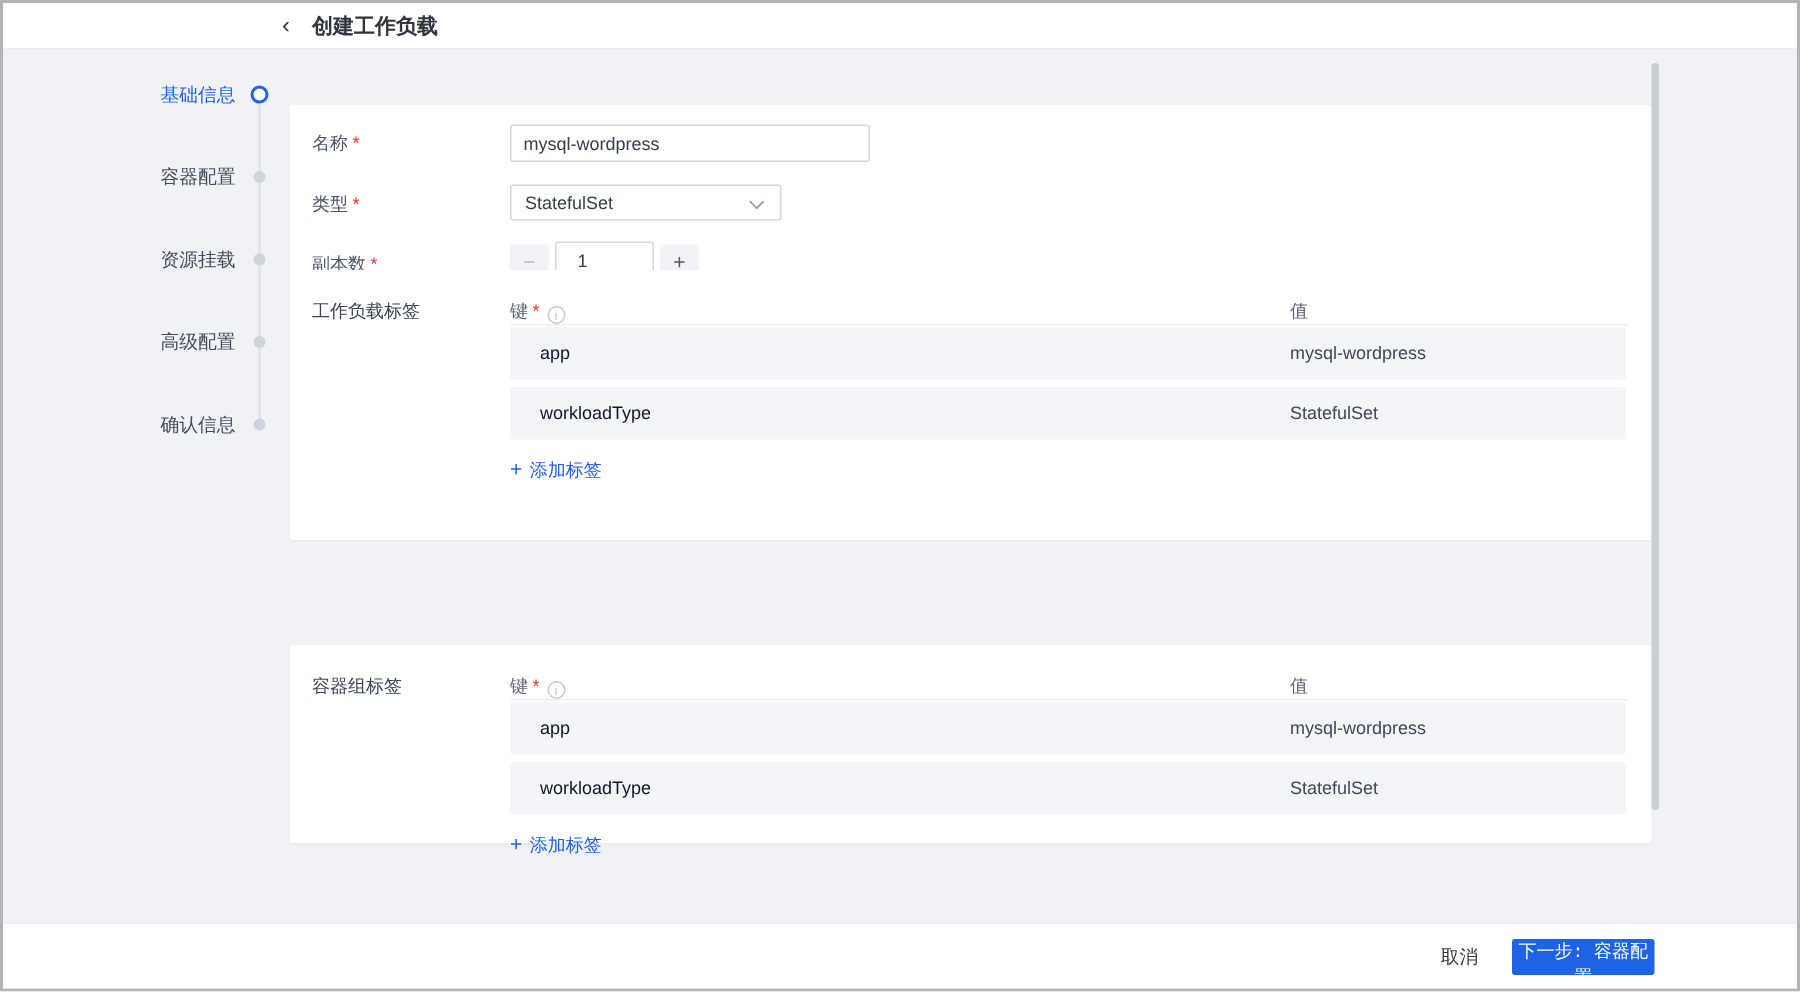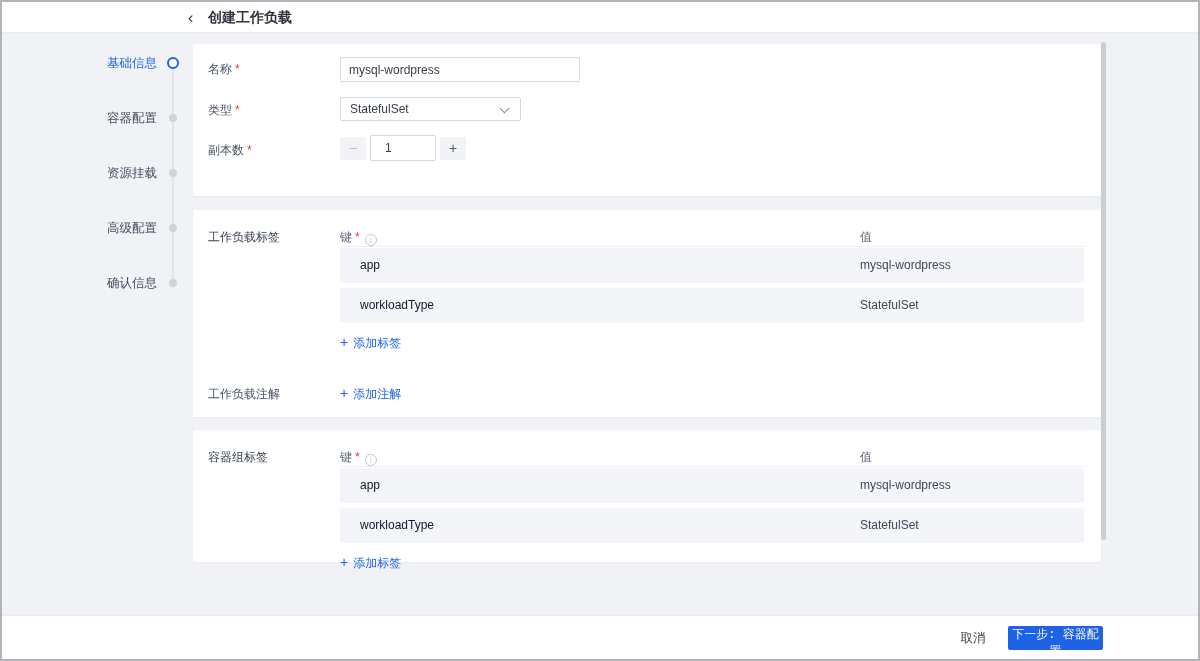--- a/index.html
+++ b/index.html
@@ -50,22 +50,22 @@
   }
   .step-item.active .step-dot{
     left:75px;top:2px;width:12px;height:12px;background:#fff;
     border:2px solid var(--accent);
   }
   
   .panel{
     position:absolute;left:191px;width:908px;background:#fff;border-radius:2px;
     box-shadow:0 1px 2px rgba(31,45,61,.03);
   }
-  .p1{top:42px;height:152px;}
-  .p2{top:208px;height:180px;}
+  .p1{top:68px;height:152px;}
+  .p2{top:178px;height:180px;}
   .p3{top:368px;height:47px;}
   .p4{top:428px;height:132px;}
   .f-label{position:absolute;left:15px;font-size:12px;color:#4a5568;white-space:nowrap;}
   .req{color:var(--required);margin-left:3px;}
   .text-input{
     position:absolute;left:147px;height:25px;border:1px solid #d4d7de;border-radius:2px;
     padding:0 8px;font-size:12px;color:#363e4a;background:#fff;outline:none;
     font-family:inherit;
   }
   
@@ -204,26 +204,20 @@
     <div class="kv-row r2">
       <span class="kv-key">workloadType</span>
       <span class="kv-val">StatefulSet</span>
     </div>
 
     <button class="add-link">
       <span class="plus-icon">+</span><span>添加标签</span>
     </button>
   </div>
 
-  <div class="panel p3">
-    <span class="f-label">工作负载注解</span>
-    <button class="add-link">
-      <span class="plus-icon">+</span><span>添加注解</span>
-    </button>
-  </div>
 
   <div class="panel p4">
     <span class="f-label section-label">容器组标签</span>
     <span class="tbl-head key-head">
       <span>键</span><span class="req">*</span><i class="info-icon">i</i>
     </span>
     <span class="tbl-head val-head">值</span>
     <div class="head-divider"></div>
 
     <div class="kv-row r1">

